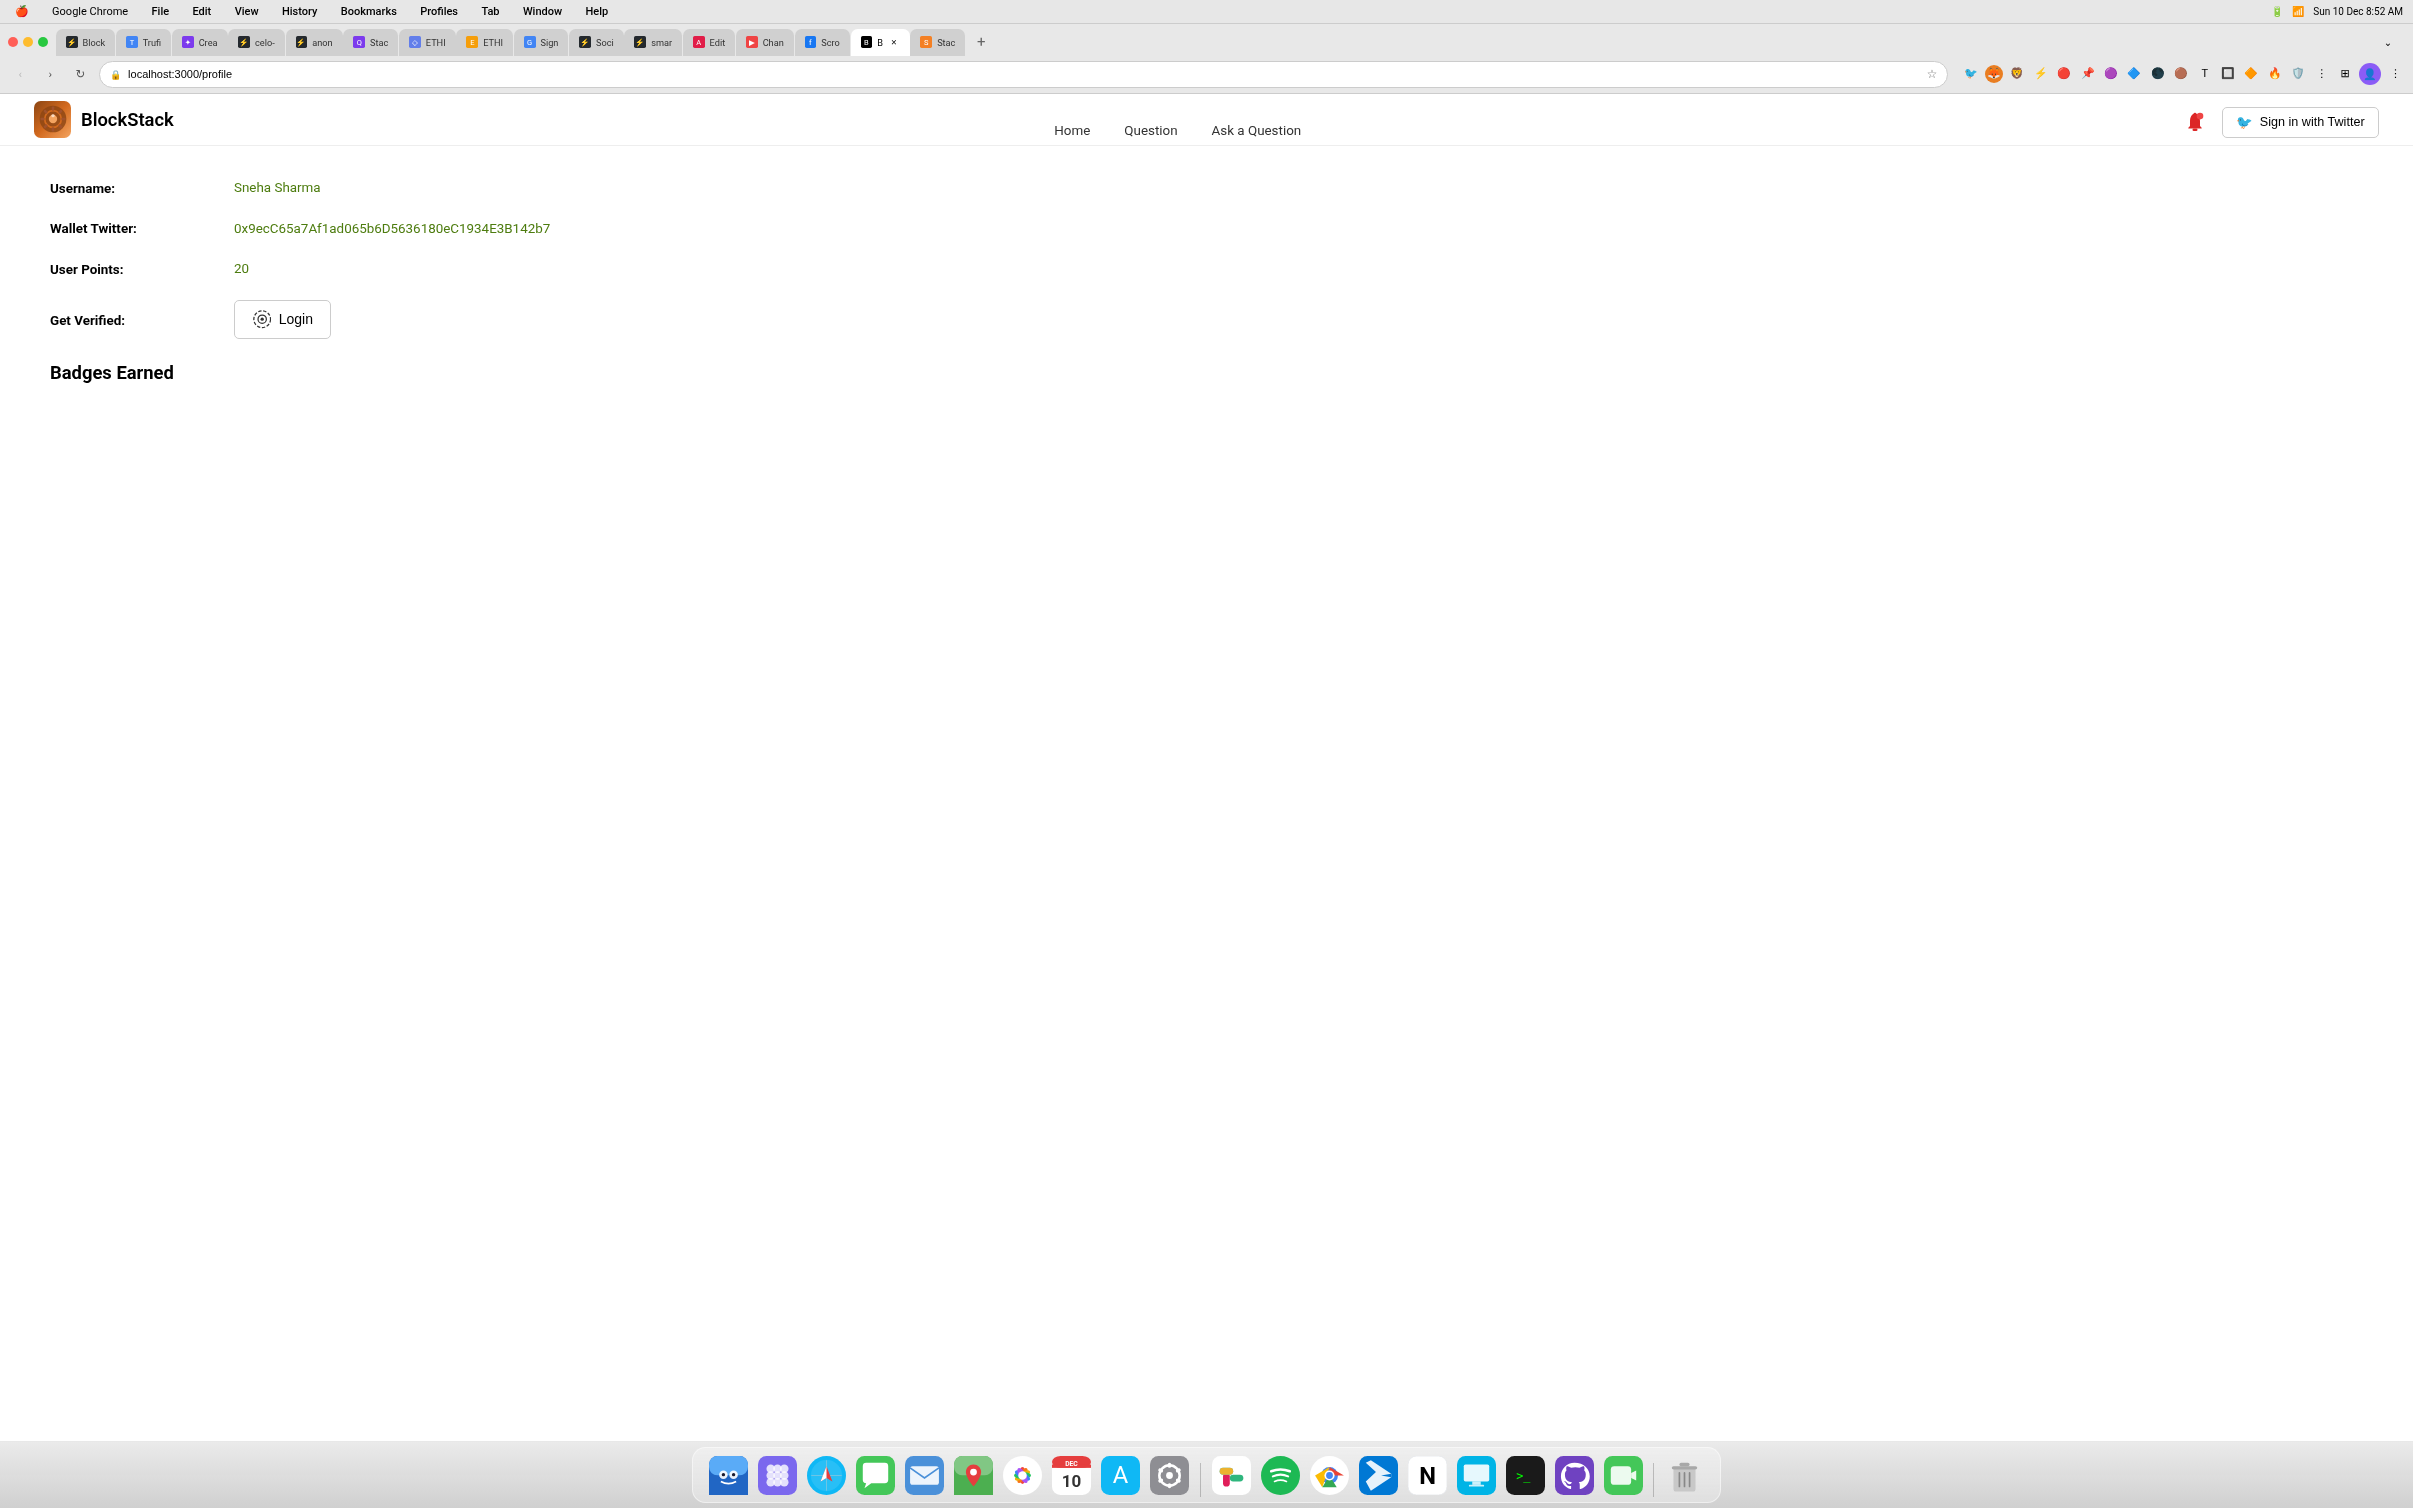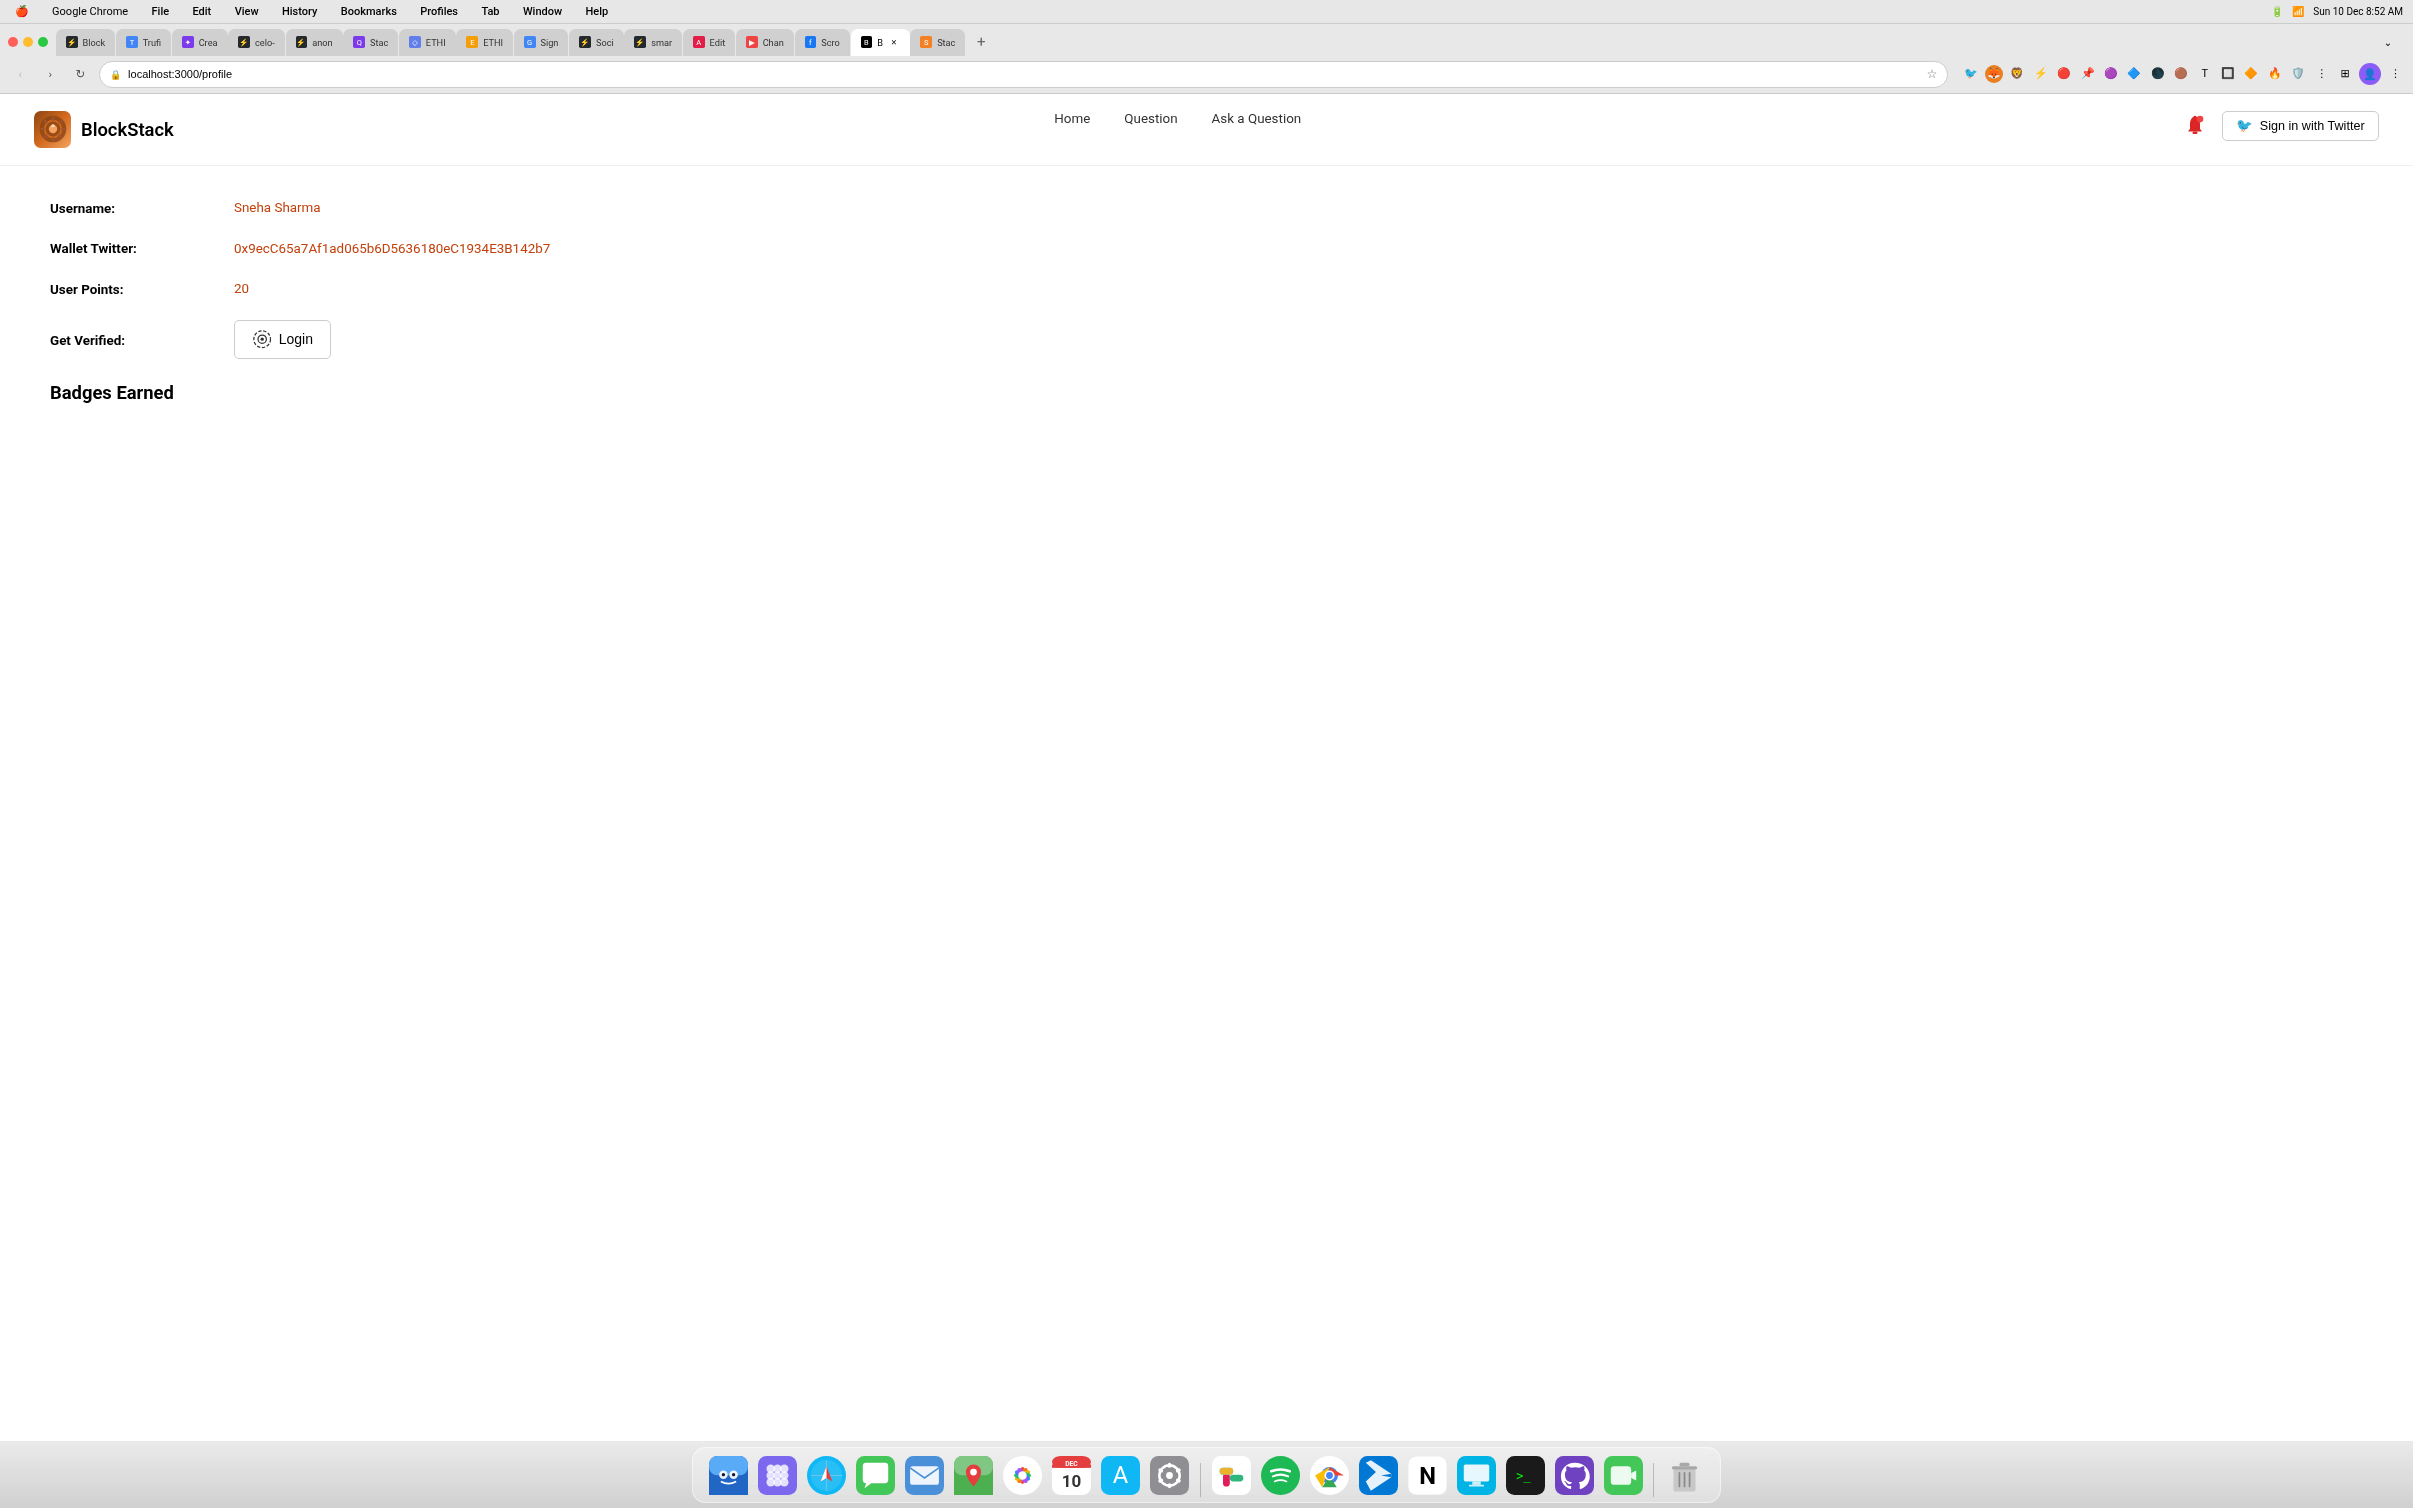--- a/index.html
+++ b/index.html
@@ -190,23 +190,23 @@
       border-radius: 50%;
     }
 
     .tl-close { background: #ff5f57; }
     .tl-min { background: #febc2e; }
     .tl-max { background: #28c840; }
 
     
     .app-header {
       display: flex;
-      align-items: flex-start;
+      align-items: flex-end;
       justify-content: space-between;
-      padding: 17px 34px;
+      padding: 7px 34px;
       border-bottom: 0.8px solid #eee;
     }
 
     .app-logo {
       display: flex;
       align-items: center;
       gap: 10px;
     }
 
     .logo-icon {
@@ -296,21 +296,21 @@
       font-size: 13.4px;
       font-weight: 700;
       width: 184px;
       flex-shrink: 0;
       color: #000;
       padding-top: 1.7px;
     }
 
     .field-value {
       font-size: 13.4px;
-      color: #c2410c;
+      color: #4d7c0f;
     }
 
     .login-button {
       display: flex;
       align-items: center;
       gap: 6.7px;
       padding: 8.4px 17px;
       background: #fff;
       border: 0.8px solid #ccc;
       border-radius: 5px;

